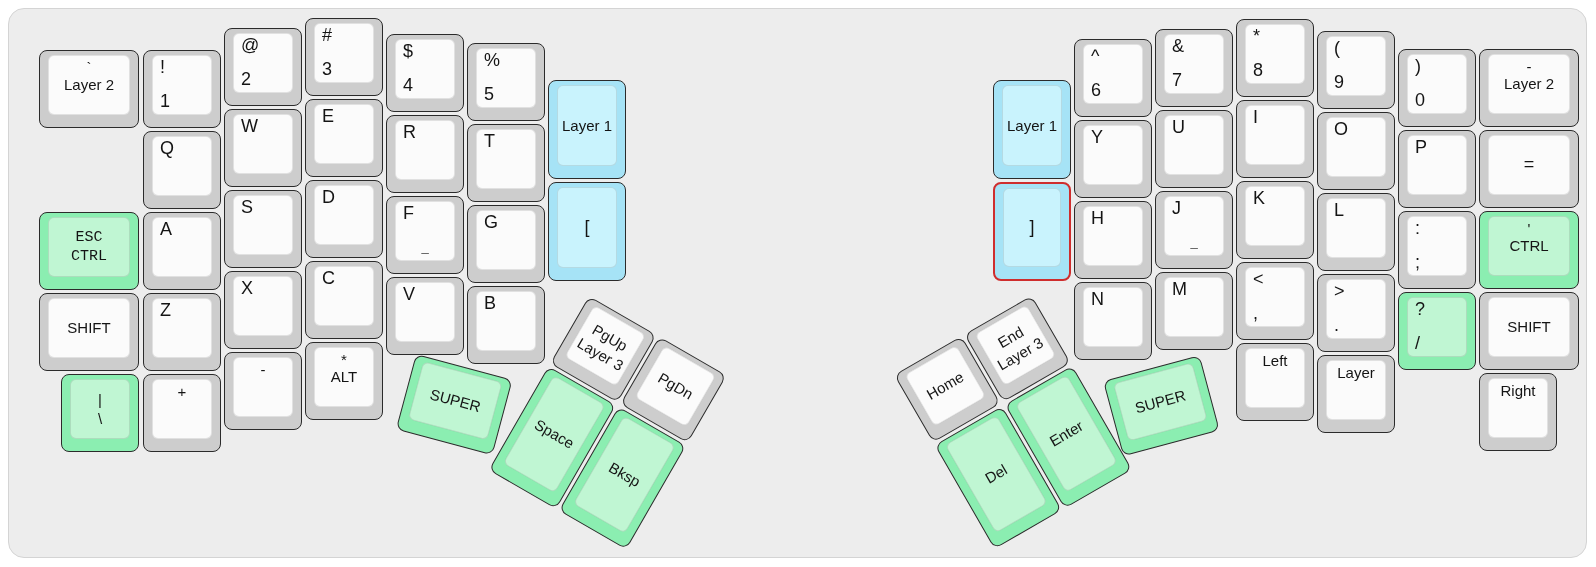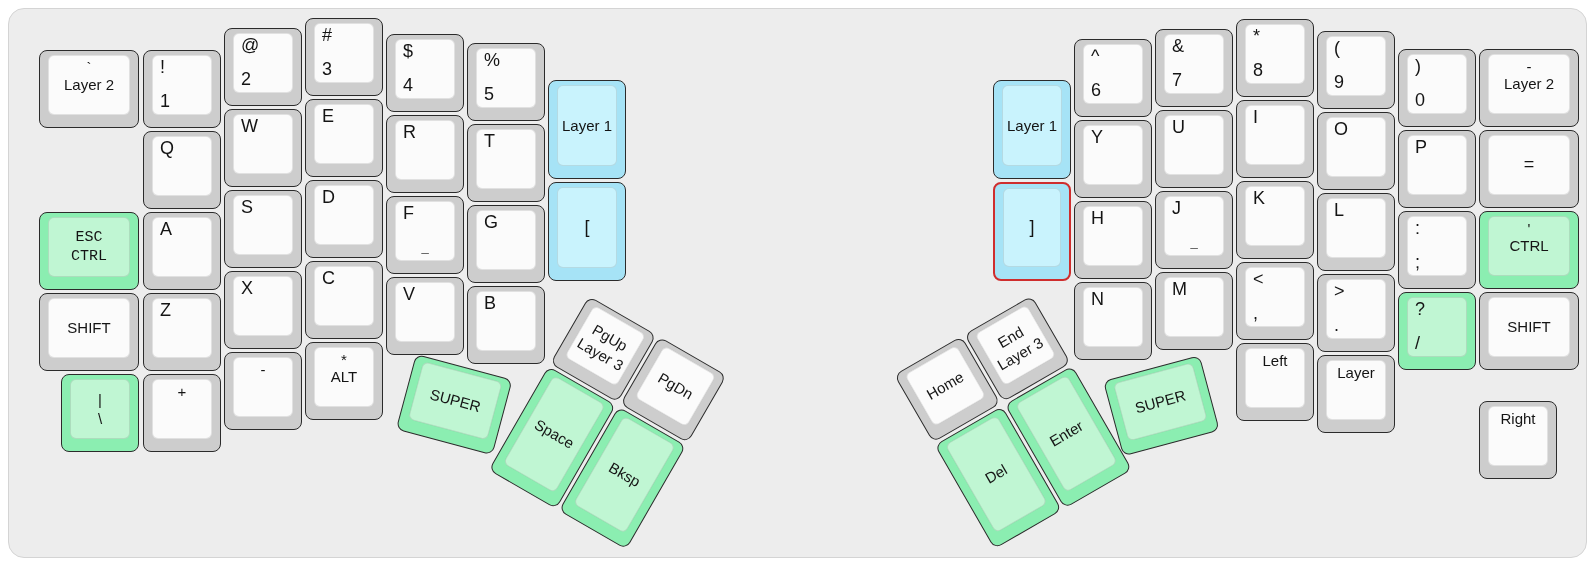--- a/index.html
+++ b/index.html
@@ -356,21 +356,21 @@
         <div class="key-top">
           <span class="leg pos-tc">'</span>
           <span class="leg pos-c">CTRL</span>
         </div>
       </div>
       <div class="key white" style="left: 1470px; top: 283px; width: 100px; height: 78px;">
         <div class="key-top">
           <span class="leg pos-c">SHIFT</span>
         </div>
       </div>
-      <div class="key white" style="left: 1470px; top: 364px; width: 78px; height: 78px; margin-top: 28px;">
+      <div class="key white" style="left: 1470px; top: 364px; width: 78px; height: 78px;">
         <div class="key-top">
           <span class="leg pos-tc">Right</span>
         </div>
       </div>
       <div class="key white" style="left: 885px; top: 366px; width: 78px; height: 78px; transform: rotate(-30deg); transform-origin: 0px 0px;">
         <div class="key-top">
           <span class="leg pos-c">Home</span>
         </div>
       </div>
       <div class="key white" style="left: 966px; top: 366px; width: 78px; height: 78px; transform: rotate(-30deg); transform-origin: -81px 0px;">

